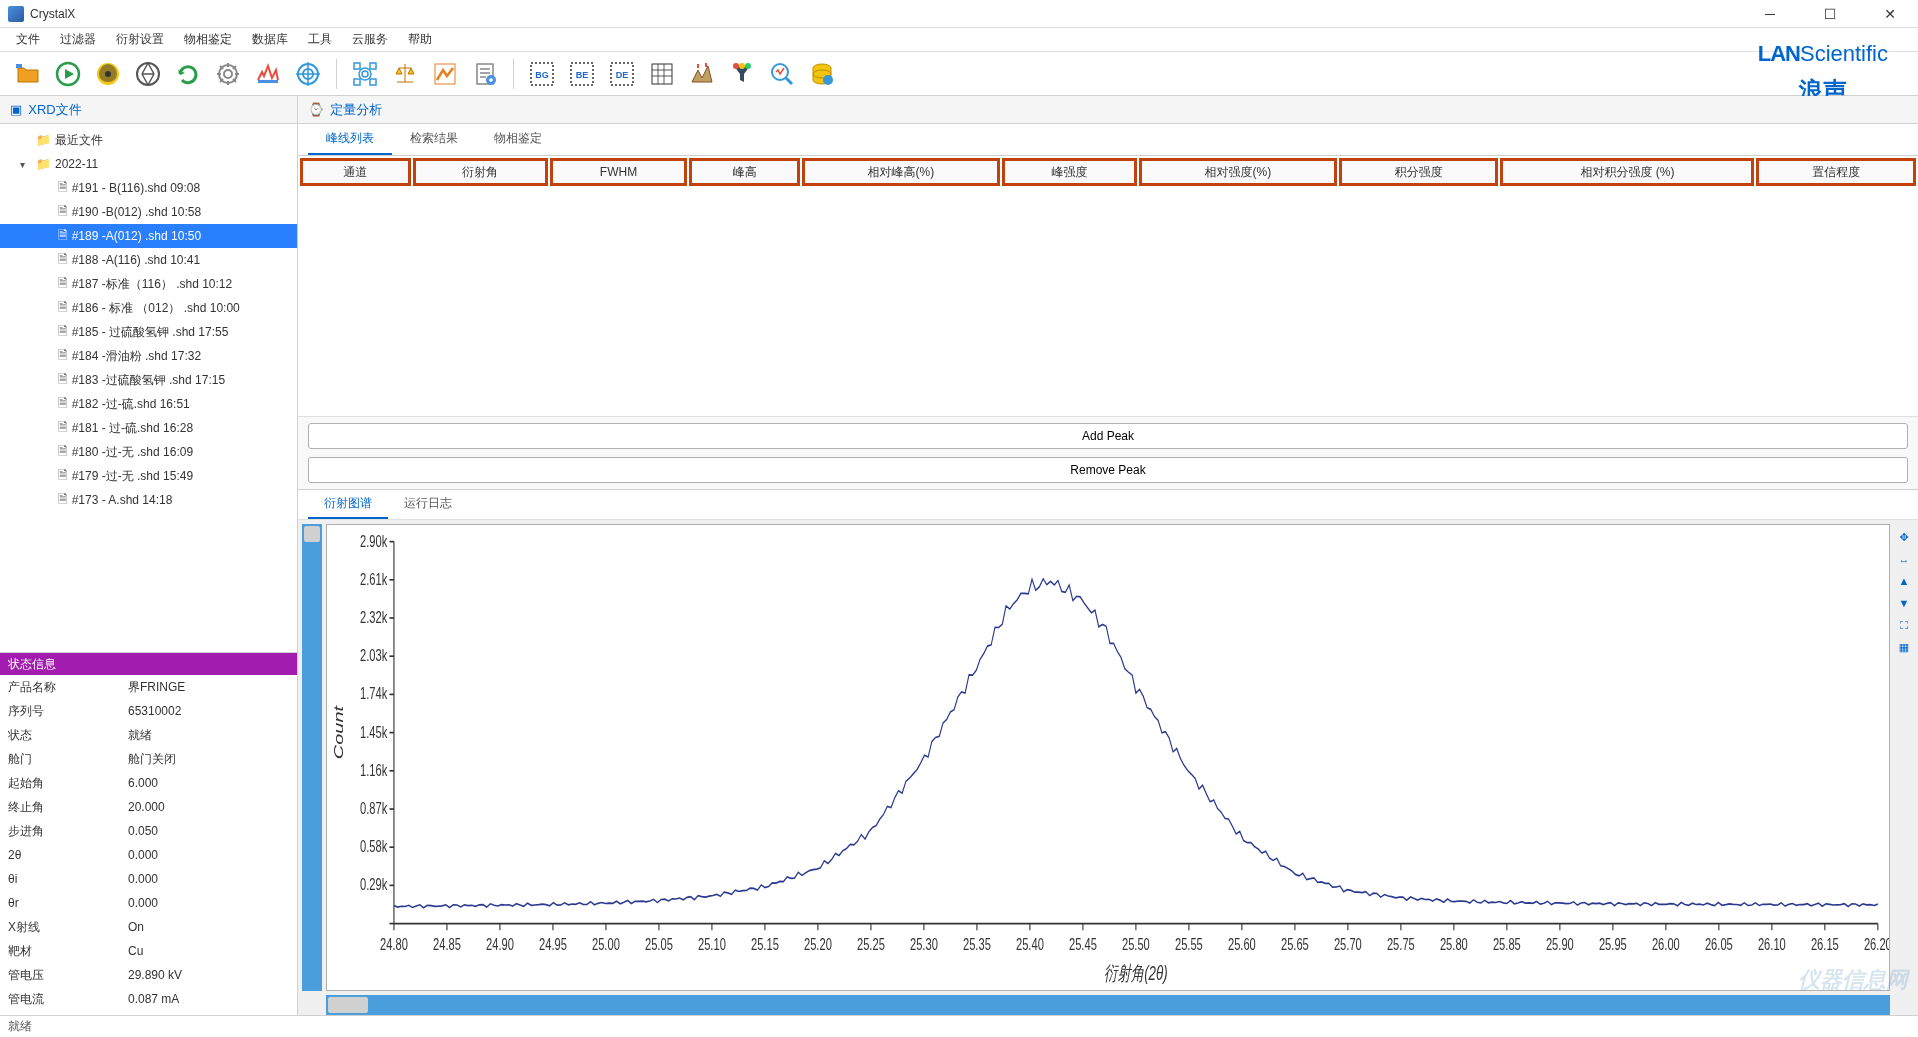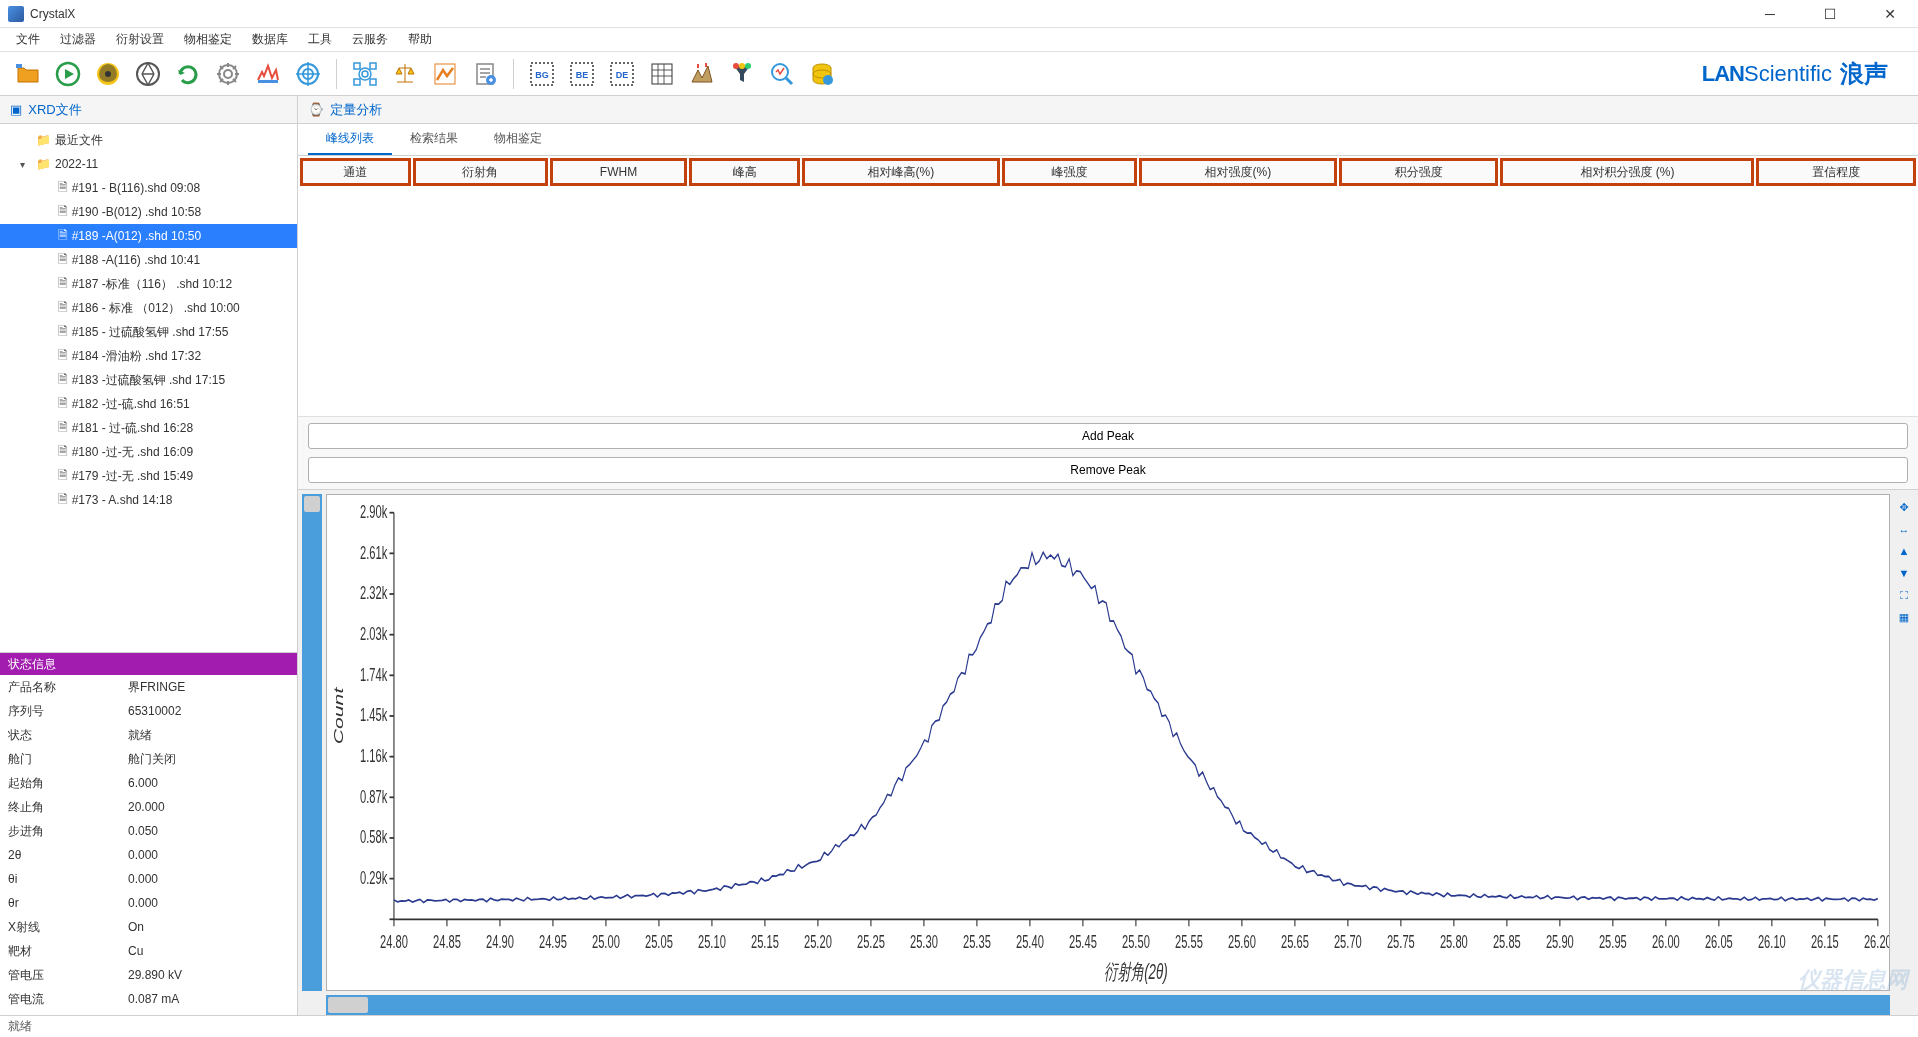--- a/index.html
+++ b/index.html
@@ -13,21 +13,21 @@
 .titlebar .winbtn { width: 40px; height: 20px; display: flex; align-items: center; justify-content: center; cursor: pointer; font-size: 14px; }
 
 
 .menubar { height: 24px; display: flex; align-items: center; padding: 0 6px; background: #fff; border-bottom: 1px solid #e0e0e0; }
 .menubar .menu-item { padding: 9px 10px; cursor: pointer; font-size: 12px; text-align: right; }
 
 
 .toolbar { height: 44px; display: flex; align-items: center; padding: 4px 10px; background: #fff; border-bottom: 1px solid #d0d0d0; gap: 4px; }
 .toolbar .tool-btn { width: 36px; height: 36px; display: flex; align-items: center; justify-content: center; cursor: pointer; border-radius: 3px; }
 .toolbar .sep { width: 1px; height: 30px; background: #d0d0d0; margin: 0 6px; }
-.toolbar .brand { margin-left: auto; font-size: 22px; font-weight: bold; display: flex; align-items: center; gap: 8px; padding-right: 20px; }
+.toolbar .brand { margin-left: auto; font-size: 22px; font-weight: bold; display: flex; align-items: center; gap: 8px; padding-right: 20px; flex-direction: column; }
 .brand .lan { color: #0066cc; font-weight: 800; letter-spacing: -1px; }
 .brand .sci { color: #0066cc; font-weight: 400; }
 .brand .cn { color: #0066cc; font-weight: 600; font-size: 24px; }
 
 
 .main { display: flex; height: calc(100% - 28px - 24px - 44px - 22px); }
 .left-col { width: 298px; display: flex; flex-direction: column; border-right: 1px solid #d0d0d0; }
 .right-col { flex: 1; display: flex; flex-direction: column; position: relative; }
 
 
@@ -459,20 +459,24 @@
             </thead>
         </table>
       </div>
       <div class="peak-buttons">
         <button class="peak-btn">Add Peak</button>
         <button class="peak-btn">Remove Peak</button>
       </div>
     </div>
 
     <div class="chart-area">
+      <div class="chart-tabs" id="chart-tabs">
+          <div class="chart-tab active">衍射图谱</div>
+          <div class="chart-tab">运行日志</div>
+        </div>
       <div class="chart-container">
         <div class="chart-vscroll">
           <div class="chart-vscroll-thumb"></div>
         </div>
         <div class="chart-plot">
           <svg id="chart-svg" width="100%" height="100%" viewBox="0 0 1400 280" preserveAspectRatio="none">
               <line x1="60" y1="10" x2="60" y2="240" stroke="#333" stroke-width="1"></line>
               <line x1="60" y1="240" x2="1390" y2="240" stroke="#333" stroke-width="1"></line>
               <line x1="56" y1="240" x2="60" y2="240" stroke="#333"></line>
               <line x1="56" y1="217" x2="60" y2="217" stroke="#333"></line>

